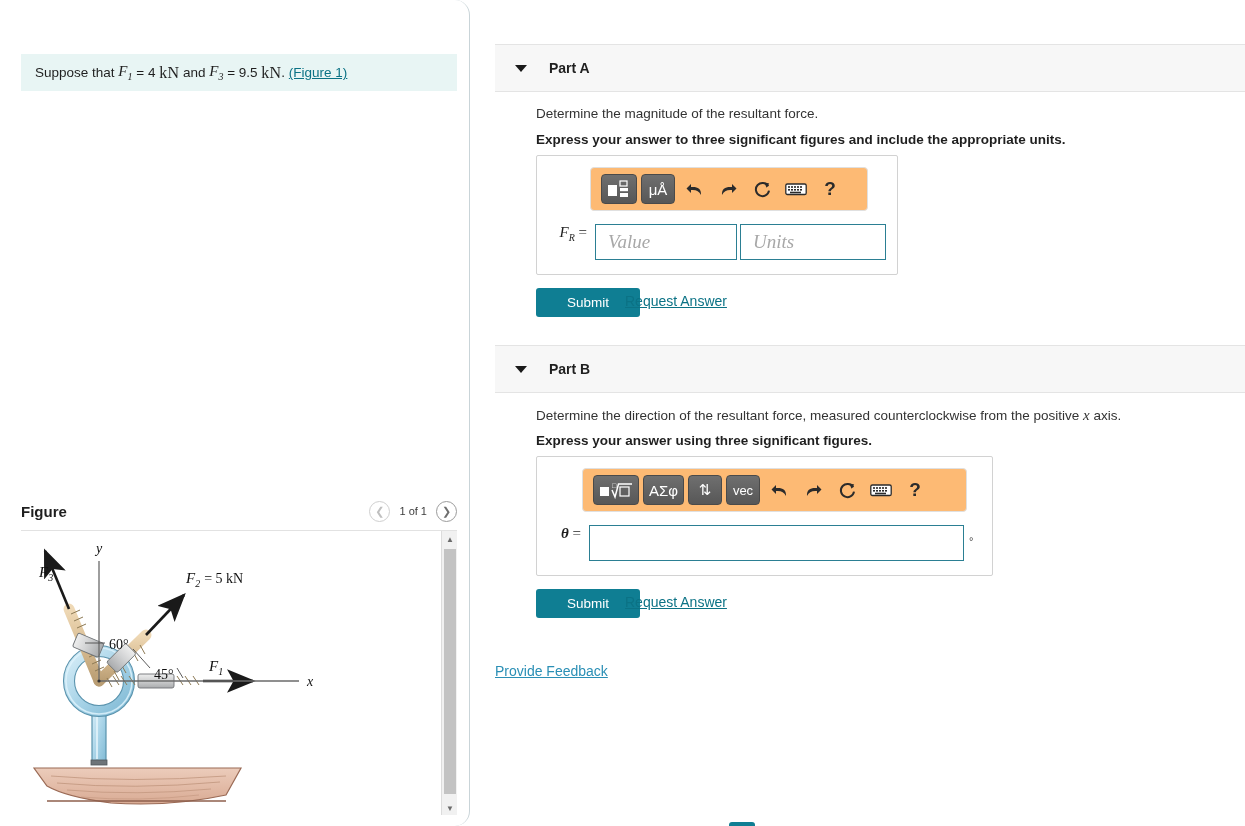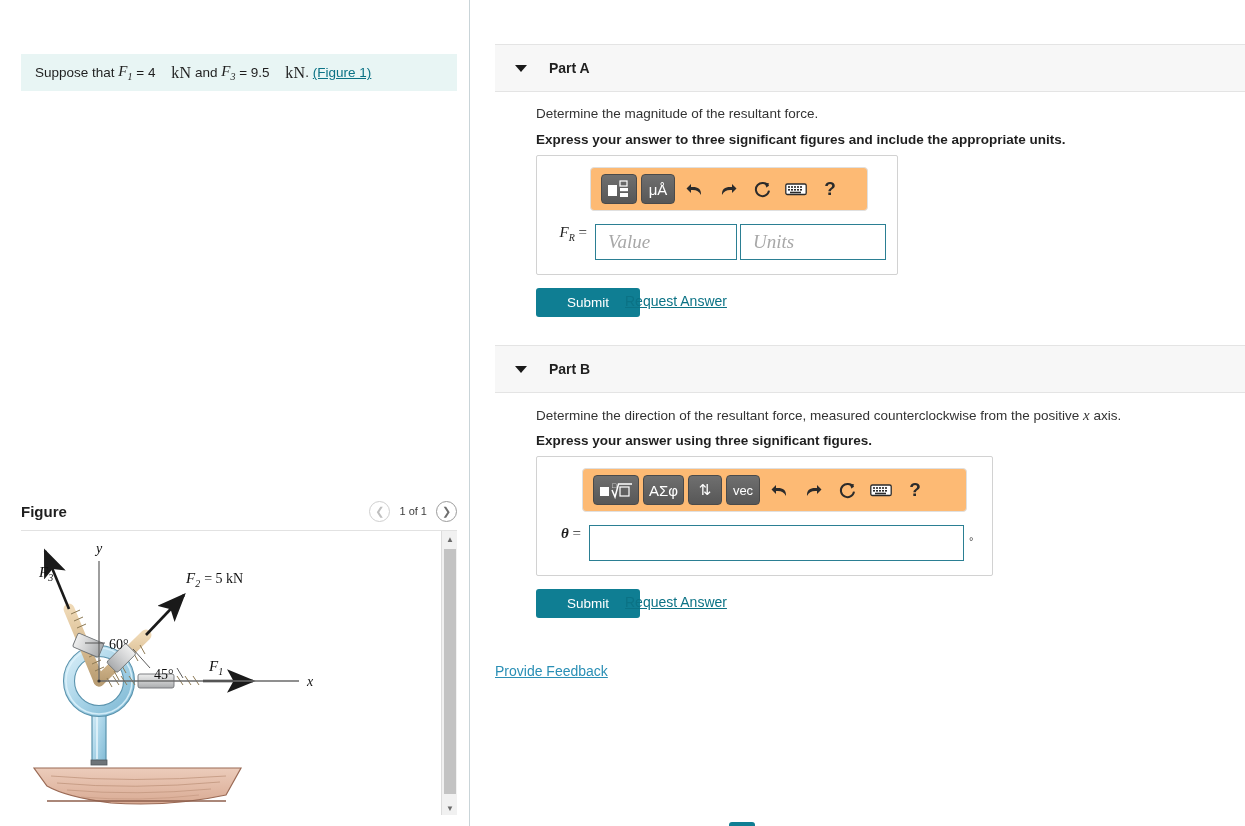--- a/index.html
+++ b/index.html
@@ -11,32 +11,33 @@
     overflow: hidden;
   }
   .page { position: relative; width: 1245px; height: 826px; }
 
   
   .left-col {
     position: absolute; left: 0; top: 0;
     width: 470px; height: 826px;
     border-right: 1px solid #c9d4d8;
     background: #fff;
+    border-radius: 15px;
   }
   .problem-box {
     position: absolute; left: 21px; top: 54px;
     width: 436px; min-height: 37px;
     background: #e8f5f4;
     display: flex; align-items: center;
     padding: 8px 14px;
     font-size: 13.5px; color: #1f1f1f;
   }
   .mathvar { font-family: "Liberation Serif", serif; font-style: italic; font-size: 15px; }
   .mathvar sub { font-style: italic; font-size: 10px; }
-  .unit-kn { font-family: "Liberation Serif", serif; font-size: 16px; letter-spacing: .2px; margin-left: 12px; }
+  .unit-kn { font-family: "Liberation Serif", serif; font-size: 16px; letter-spacing: .2px; }
   .fig-link { color: #0b7285; text-decoration: underline; cursor: pointer; }
 
   .figure-header {
     position: absolute; left: 21px; top: 493px;
     width: 436px; height: 36px;
     display: flex; align-items: center;
   }
   .figure-title { font-size: 15px; font-weight: bold; color: #1f1f1f; }
   .fig-nav {
     margin-left: auto; display: flex; align-items: center; gap: 9px;

